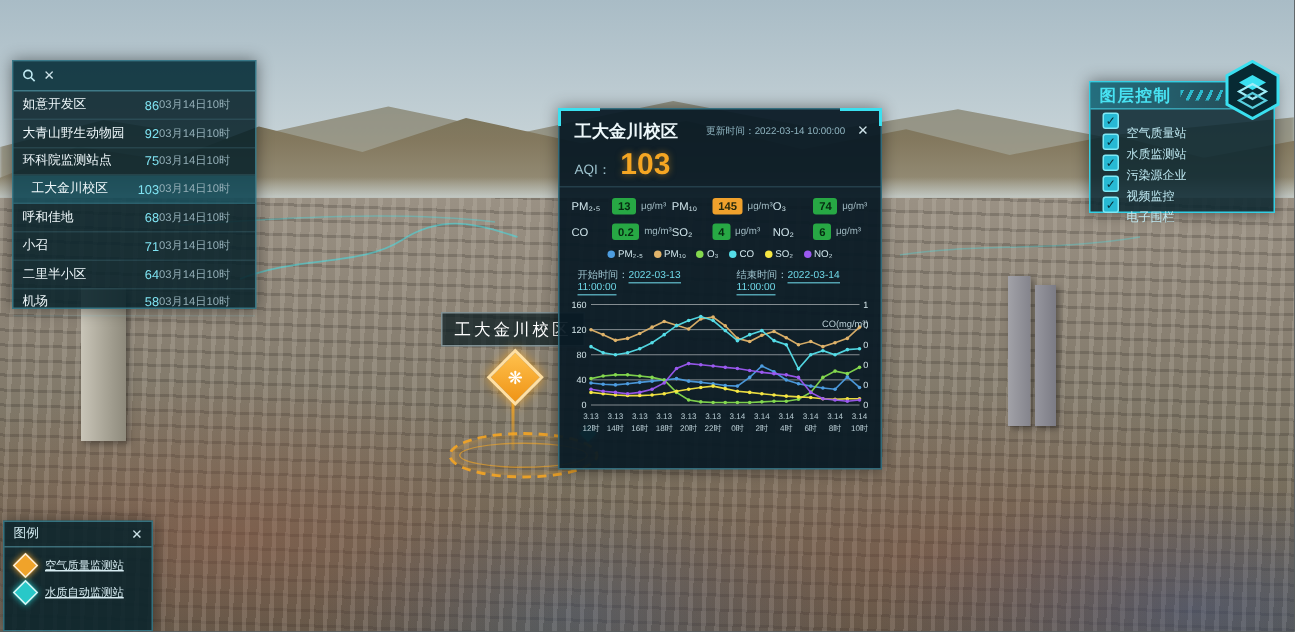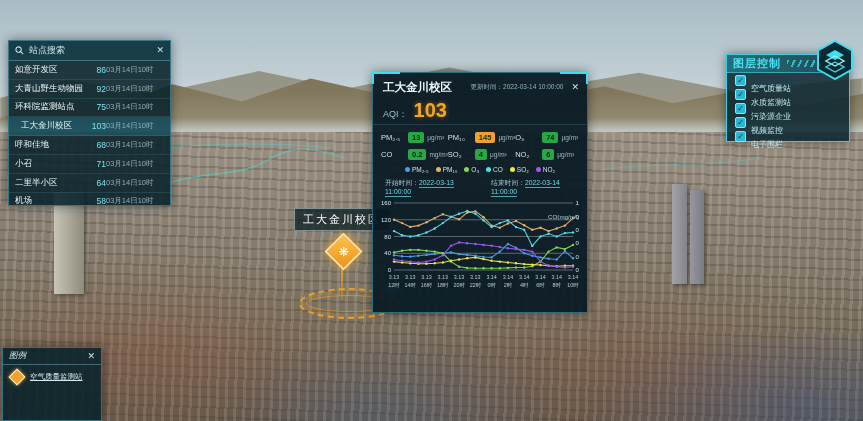--- a/index.html
+++ b/index.html
@@ -94,21 +94,21 @@
     background:repeating-linear-gradient(115deg,#2fd3e8 0 2px,transparent 2px 6px);opacity:.8;}
   .lrow{display:flex;align-items:center;gap:5px;height:13px;padding:0 8px;margin-top:1px;}
   .lrow .cb{width:9px;height:9px;border-radius:2px;background:#27b9d4;border:1px solid #7fe9f6;
     color:#06303a;font-size:8px;line-height:9px;text-align:center;font-weight:bold;}
   .lrow .lb{font-size:8px;color:#bfe9f2;margin-top:16px;}
   #hex-icon{position:absolute;left:816px;top:40px;width:38px;height:40px;z-index:32;cursor:pointer;}
 
   
   #legend-panel{left:2px;top:347px;width:98px;height:72px;z-index:30;}
   #legend-panel .hd{display:flex;align-items:center;height:16px;padding:0 6px;border-bottom:1px solid rgba(120,210,230,.4);}
-  #legend-panel .hd .ttl{flex:1;font-size:8.5px;color:#cfe8ee;font-style:italic;}
+  #legend-panel .hd .ttl{flex:1;font-size:8.5px;color:#cfe8ee;}
   .lgrow{display:flex;align-items:center;gap:7px;padding:6px 8px 0 8px;}
   .lg-dia{width:10px;height:10px;transform:rotate(45deg);border:1px solid rgba(255,255,255,.8);}
   .lg-lb{font-size:7.5px;color:#d7ecf2;text-decoration:underline;}
 
   
   .mk-label{position:absolute;left:294px;top:208px;z-index:10;background:rgba(5,25,30,.72);
     border:1px solid rgba(200,220,225,.55);color:#fff;font-size:11px;letter-spacing:2px;
     padding:3px 8px;white-space:nowrap;}
   .mk-stem{position:absolute;left:341px;top:264px;width:2px;height:36px;z-index:9;
     background:linear-gradient(#f5a623,rgba(245,166,35,.2));}
@@ -154,21 +154,20 @@
   <div class="mk-ring"></div>
   <div class="mk-cyan"></div>
 
 
   <div class="panel" id="station-panel">
     <div class="hd">
       <svg width="9" height="9" viewBox="0 0 10 10">
         <circle cx="4" cy="4" r="3" fill="none" stroke="#bfe9f2" stroke-width="1.2"></circle>
         <line x1="6.3" y1="6.3" x2="9" y2="9" stroke="#bfe9f2" stroke-width="1.2"></line>
       </svg>
-      <span class="ttl">站点搜索</span>
       <span class="x-close">✕</span>
     </div>
     <div id="station-rows">
         <div class="srow">
           <span class="nm">如意开发区</span>
           <span class="vl">86</span>
           <span class="tm">03月14日10时</span>
         </div>
         <div class="srow">
           <span class="nm">大青山野生动物园</span>
@@ -509,16 +508,20 @@
   <div class="panel" id="legend-panel">
     <div class="hd">
       <span class="ttl">图例</span>
       <span class="x-close">✕</span>
     </div>
     <div id="legend-items">
         <div class="lgrow">
           <span class="lg-dia" style="background: rgb(240, 163, 42); box-shadow: rgb(240, 163, 42) 0px 0px 4px;"></span>
           <span class="lg-lb">空气质量监测站</span>
         </div>
+        <div class="lgrow">
+          <span class="lg-dia" style="background: rgb(40, 200, 200); box-shadow: rgb(40, 200, 200) 0px 0px 4px;"></span>
+          <span class="lg-lb">水质自动监测站</span>
+        </div>
       </div>
   </div>
 
 </div>
 
 </body></html>

